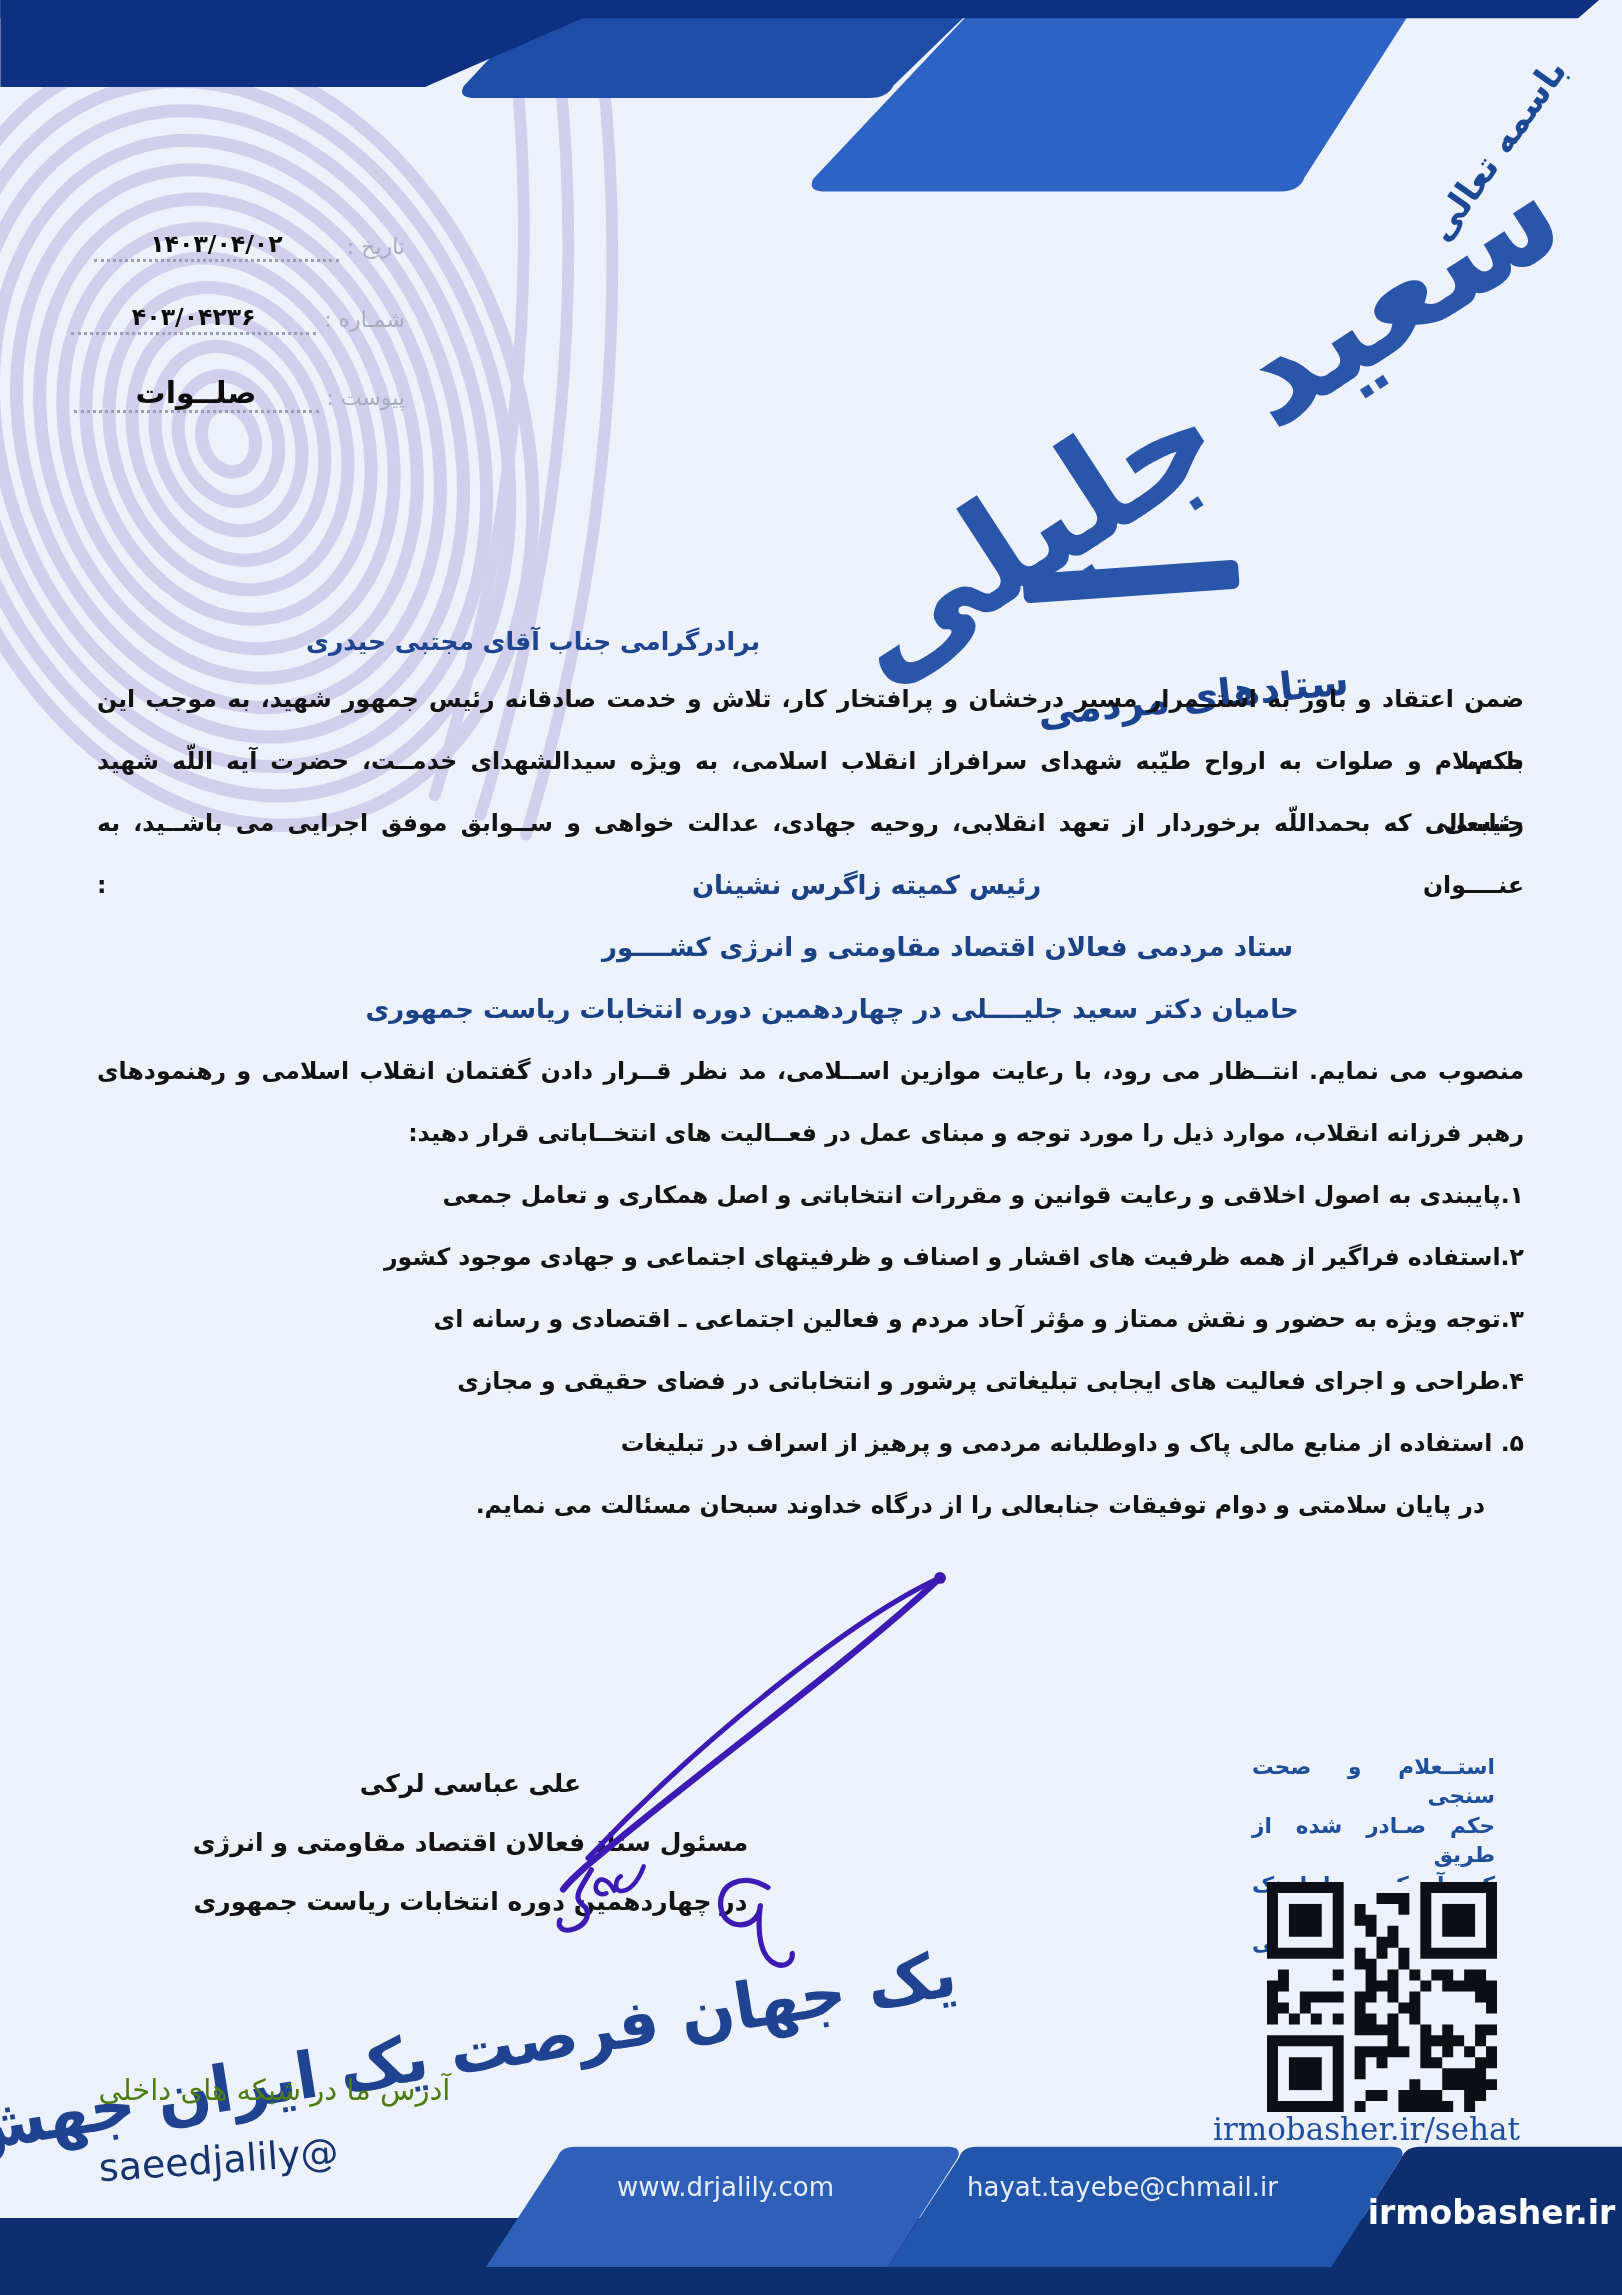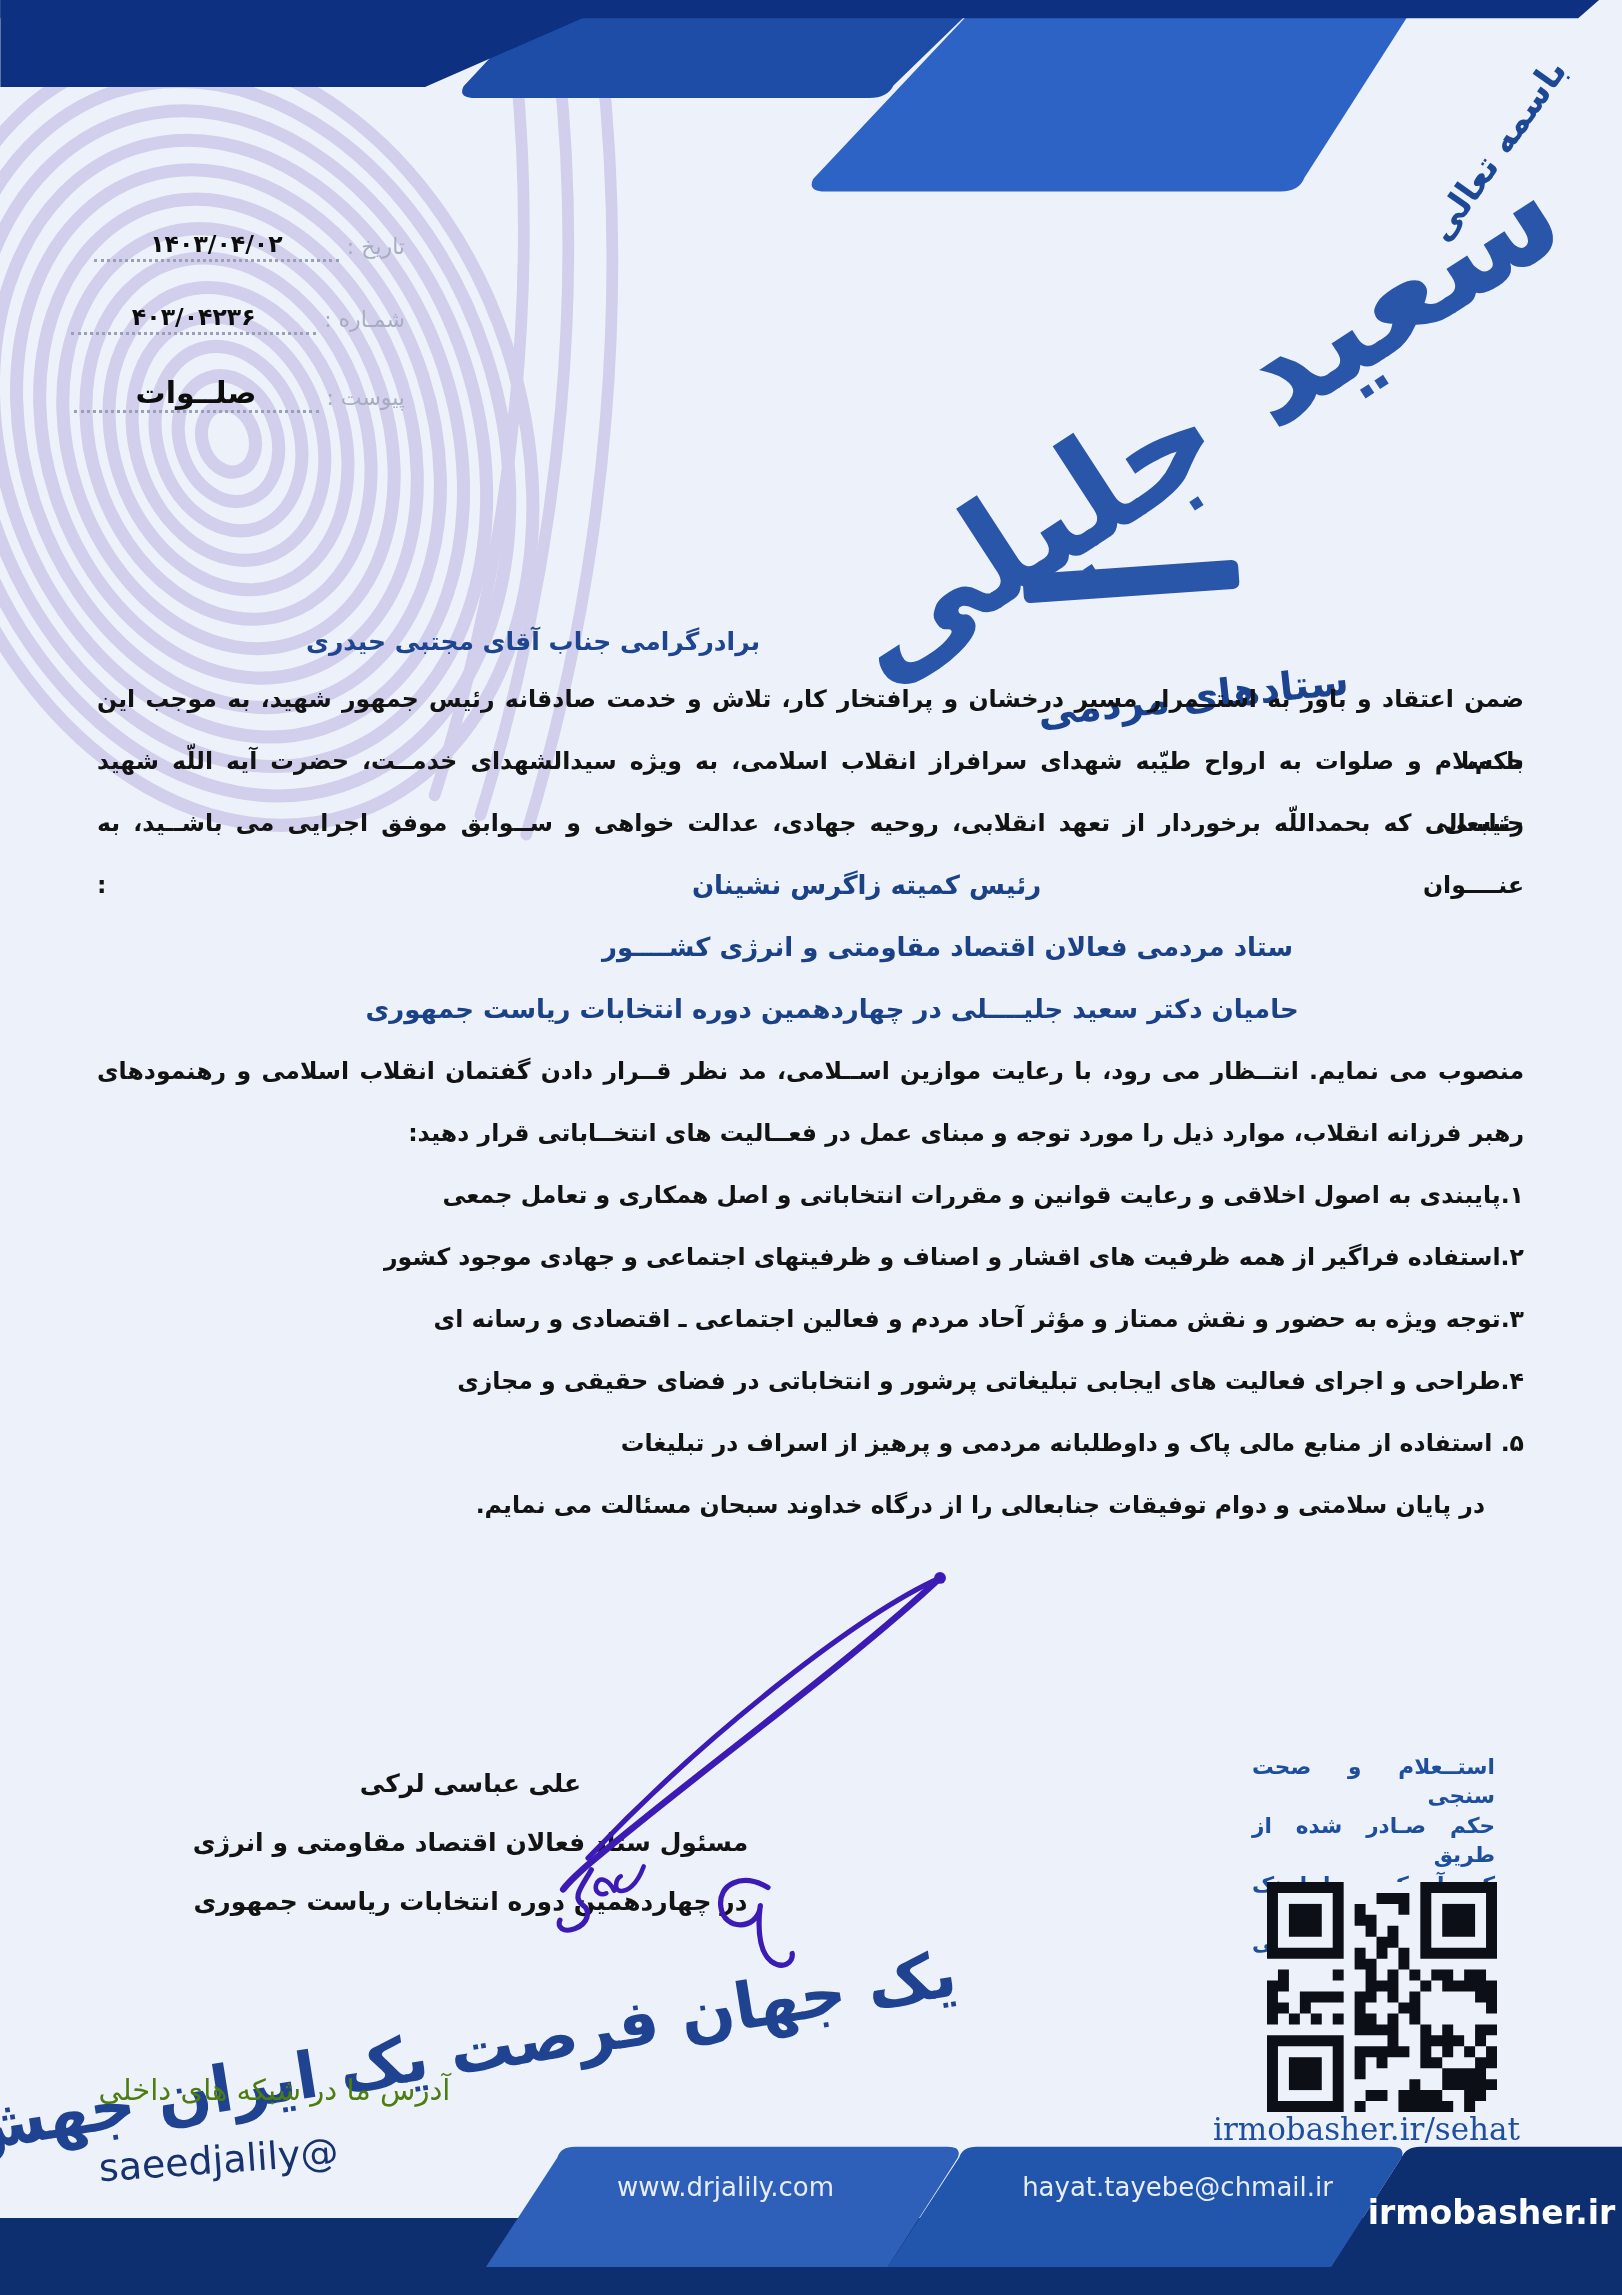--- a/index.html
+++ b/index.html
@@ -71,21 +71,21 @@
   .qr-caption div{text-align:justify; text-align-last:justify;}
   .qr-box{left:1268px; top:1882px; z-index:4;}
   .qr-link{left:1225px; top:2111px; width:296px; z-index:4; text-align:center;
     font-family:"DejaVu Serif", serif; font-size:31px; color:#1f4e9e;
     border-bottom:2px solid #2c57a8; padding-bottom:9.2px; white-space:nowrap;}
 
   
   .footer-svg{left:0; top:2140px; z-index:5;}
   .f-website{left:576px; top:2172px; width:301px; z-index:6; text-align:center;
     font-size:26px; color:#e8eef8; white-space:nowrap; direction:ltr;}
-  .f-email{left:968px; top:2172px; width:366px; z-index:6; text-align:right;
+  .f-email{left:968px; top:2172px; width:366px; z-index:6; text-align:left;
     font-size:26px; color:#e8eef8; white-space:nowrap; direction:ltr;}
   .f-portal{left:1368px; top:2193px; width:249px; z-index:6; text-align:center;
     font-size:33px; font-weight:bold; color:#ffffff; white-space:nowrap; direction:ltr;}
 </style>
 </head>
 <body>
 
 <div class="page">
 
   <svg class="abs fingerprint" width="720" height="818" viewBox="0 0 1100 1250" fill="none">

